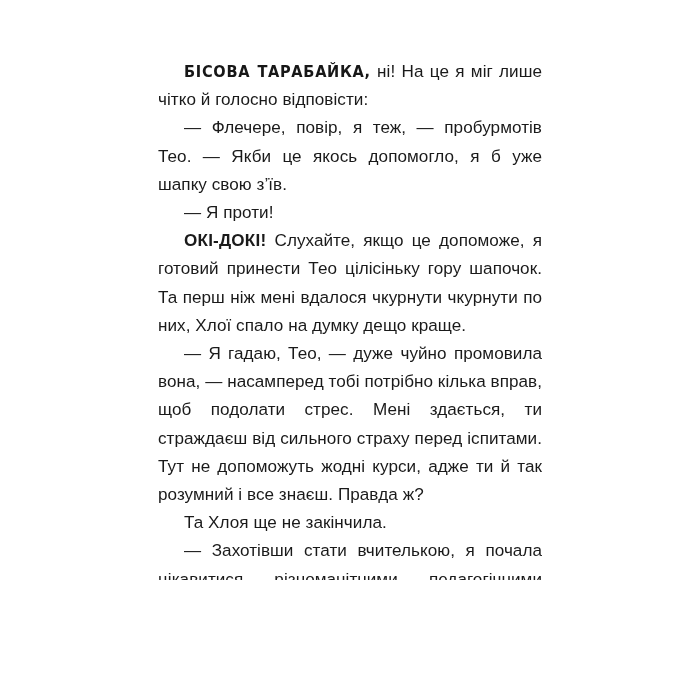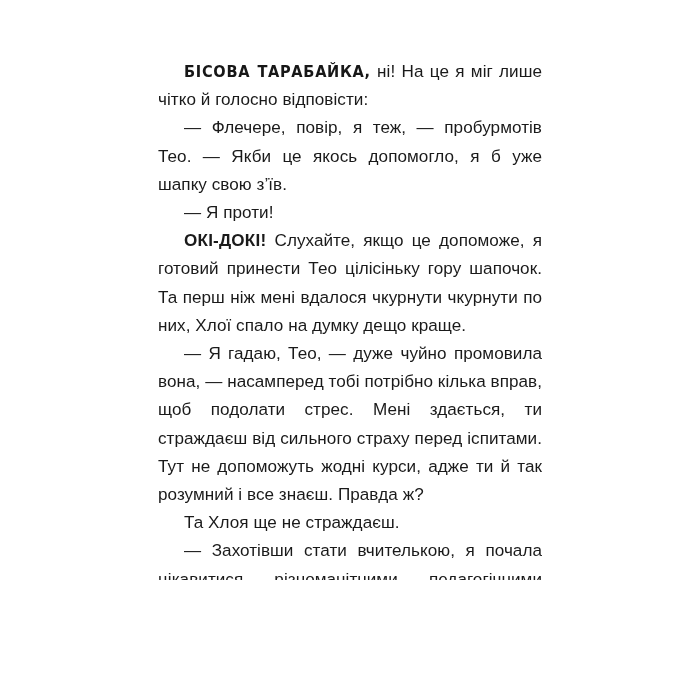--- a/index.html
+++ b/index.html
@@ -100,21 +100,21 @@
 
     <p class="para indent last-line-left">— Я проти!</p>
 
     <p class="para indent">
       <span class="emph-caps">ОКІ-ДОКІ!</span><span> Слухайте, якщо це допоможе, я готовий принести Тео цілісіньку гору шапочок. Та перш ніж мені вдалося чкурнути чкурнути по них, Хлої спало на думку дещо краще.</span>
     </p>
 
     <p class="para indent">— Я гадаю, Тео, — дуже чуйно промовила вона, — насамперед тобі потрібно кілька вправ, щоб подолати стрес. Мені здається, ти страждаєш від сильного страху перед іспитами. Тут не допоможуть жодні курси, адже ти й так розумний і все знаєш. Правда ж?</p>
 
 
-    <p class="para indent last-line-left">Та Хлоя ще не страждаєш.</p>
+    <p class="para indent last-line-left">Та Хлоя ще не закінчила.</p>
 
     <p class="para indent">— Захотівши стати вчителькою, я почала цікавитися різноманітними педагогічними методами. Ти, Тео, просто занадто напружений, тож потрібно щось таке, що розслабить тебе й водночас поліпшить твою зосередженість.</p>
 
   </div>
 
   <div class="page-number">15</div>
 
   <div class="illustration">
     <svg viewBox="0 0 290 100" xmlns="http://www.w3.org/2000/svg">
       <defs>

